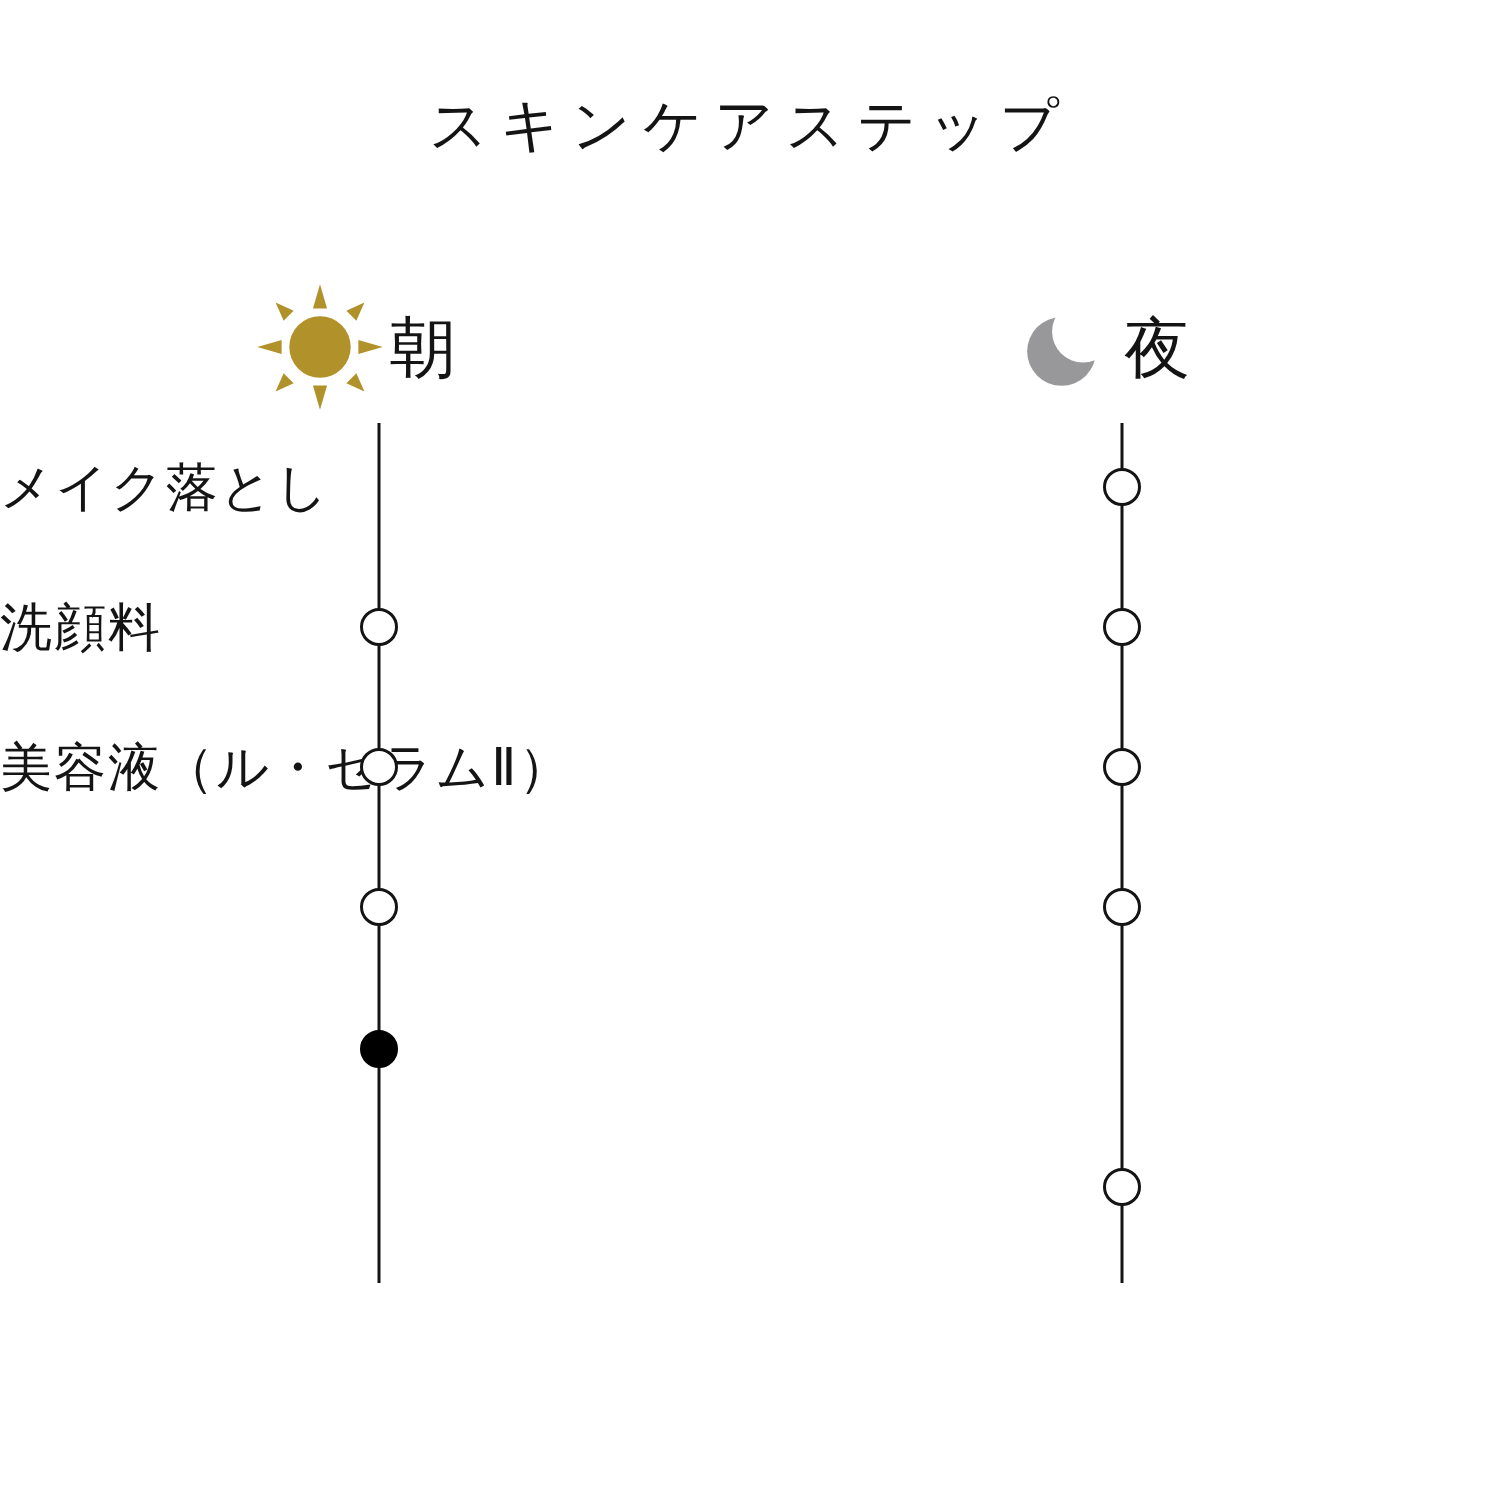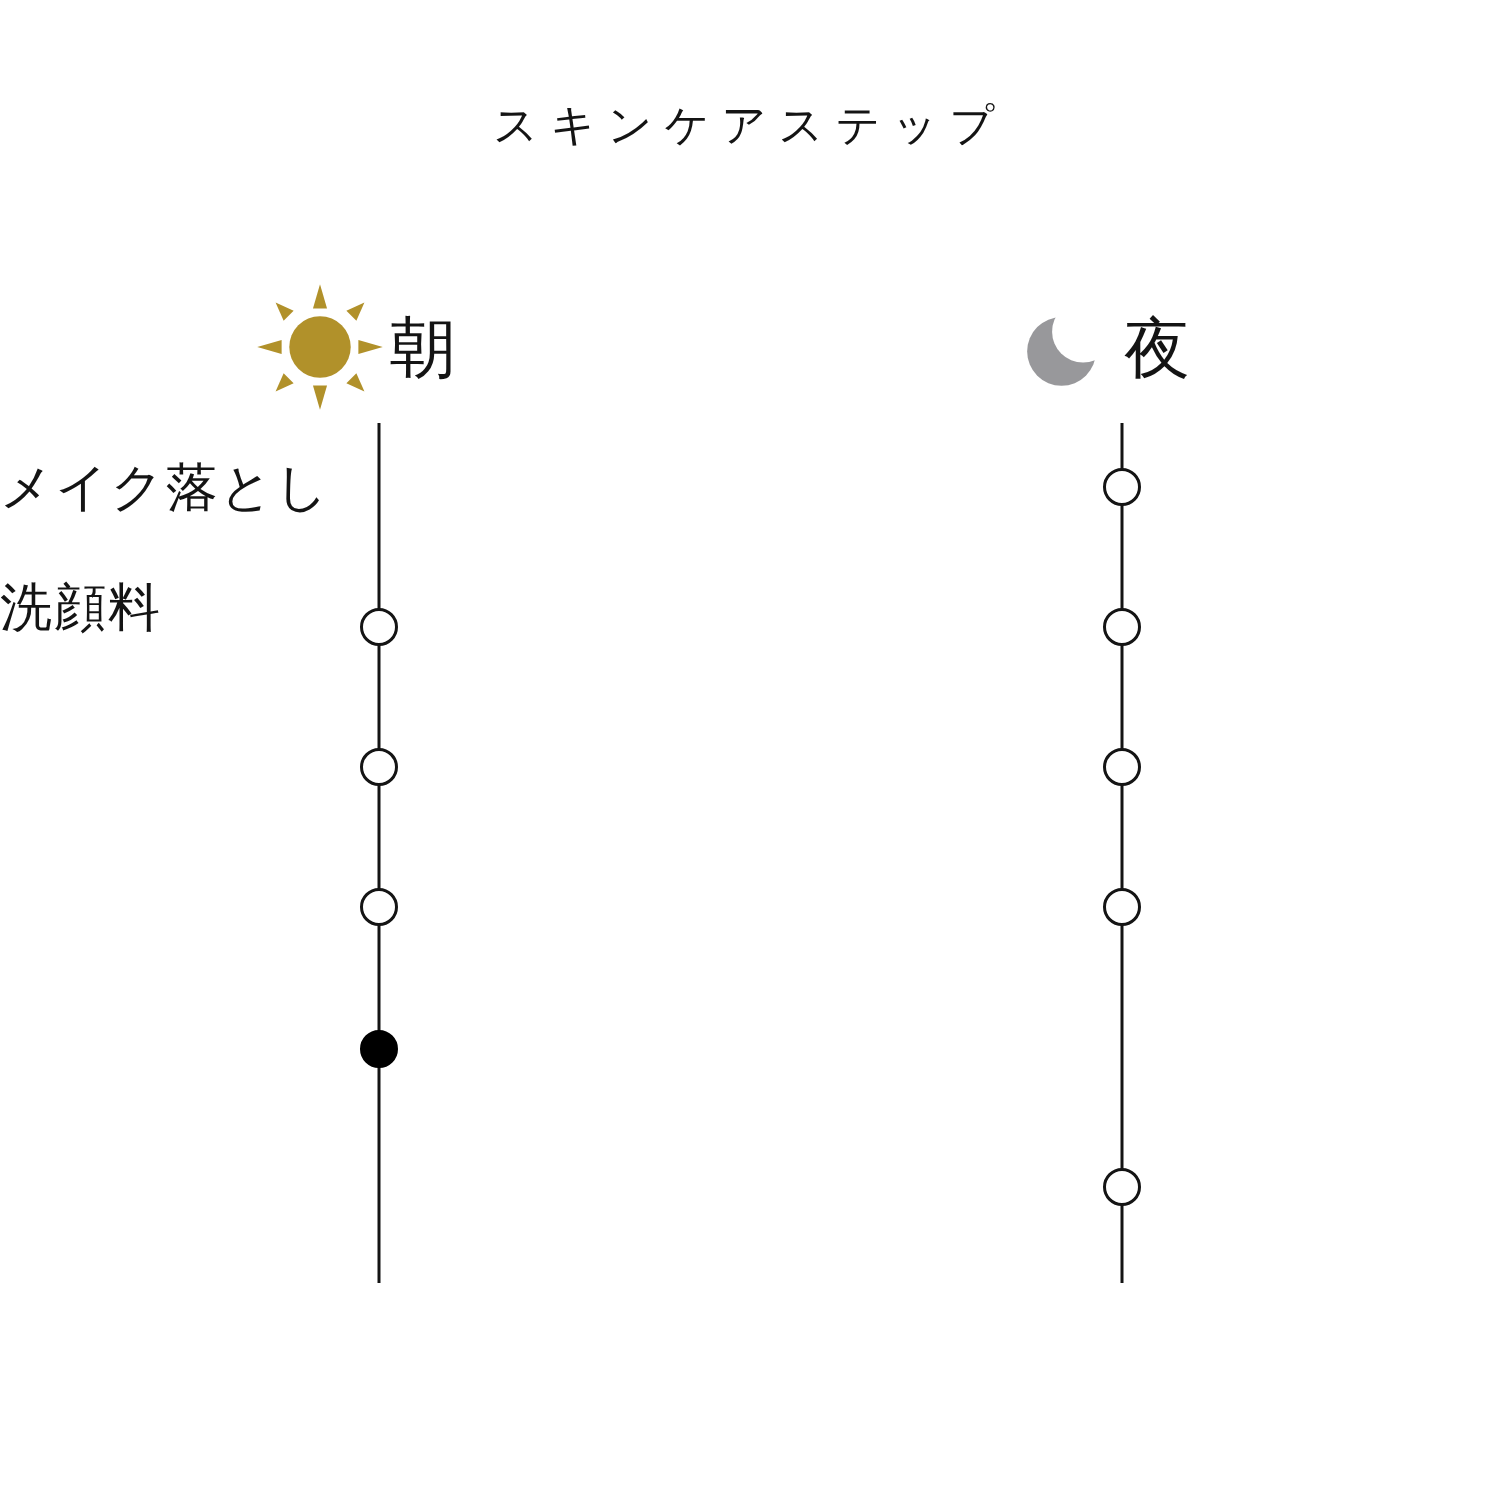--- a/index.html
+++ b/index.html
@@ -16,21 +16,21 @@
     font-family: "Liberation Sans", "DejaVu Sans", sans-serif;
     color: var(--text-color, #141414);
   }
   .title {
     position: absolute;
     top: 88px;
     left: 0;
     width: 1500px;
     margin: 0;
     text-align: center;
-    font-size: 44px;
+    font-size: 58px;
     font-weight: 500;
     letter-spacing: 12px;
     line-height: 74px;
   }
   .col-header {
     position: absolute;
     display: flex;
     align-items: center;
   }
   .col-header .col-label {
@@ -122,21 +122,22 @@
       </defs>
       <circle cx="46" cy="54" r="40" fill="var(--moon-color, #98989B)" mask="url(#moon-cut)"></circle>
     </svg>
     <span class="col-label">夜</span>
   </div>
 
   <div class="vline vline-morning"></div>
   <div class="vline vline-night"></div>
 
   <div class="step-label" style="top:487px">メイク落とし</div>
-  <div class="step-label" style="top:607px">洗顔料</div>
+  <div class="step-label" style="top:627px">洗顔料</div>
+  <div class="step-label" style="top:767px">美容液（ル・セラムⅡ）</div>
 
   <div class="marker marker-open" style="left:379px; top:627px"></div>
   <div class="marker marker-open" style="left:379px; top:767px"></div>
   <div class="marker marker-open" style="left:379px; top:907px"></div>
   <div class="marker marker-filled" style="left:379px; top:1049px"></div>
 
   <div class="marker marker-open" style="left:1122px; top:487px"></div>
   <div class="marker marker-open" style="left:1122px; top:627px"></div>
   <div class="marker marker-open" style="left:1122px; top:767px"></div>
   <div class="marker marker-open" style="left:1122px; top:907px"></div>

